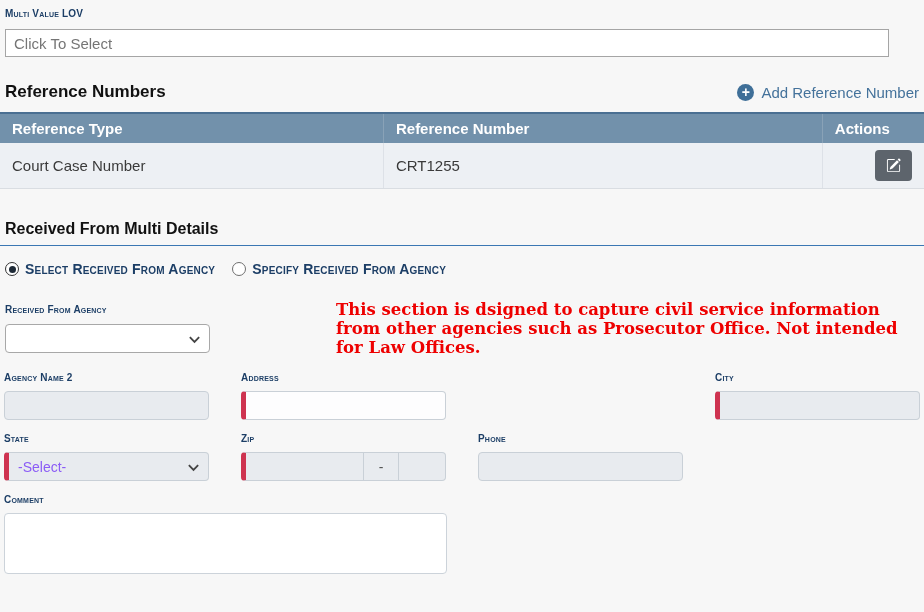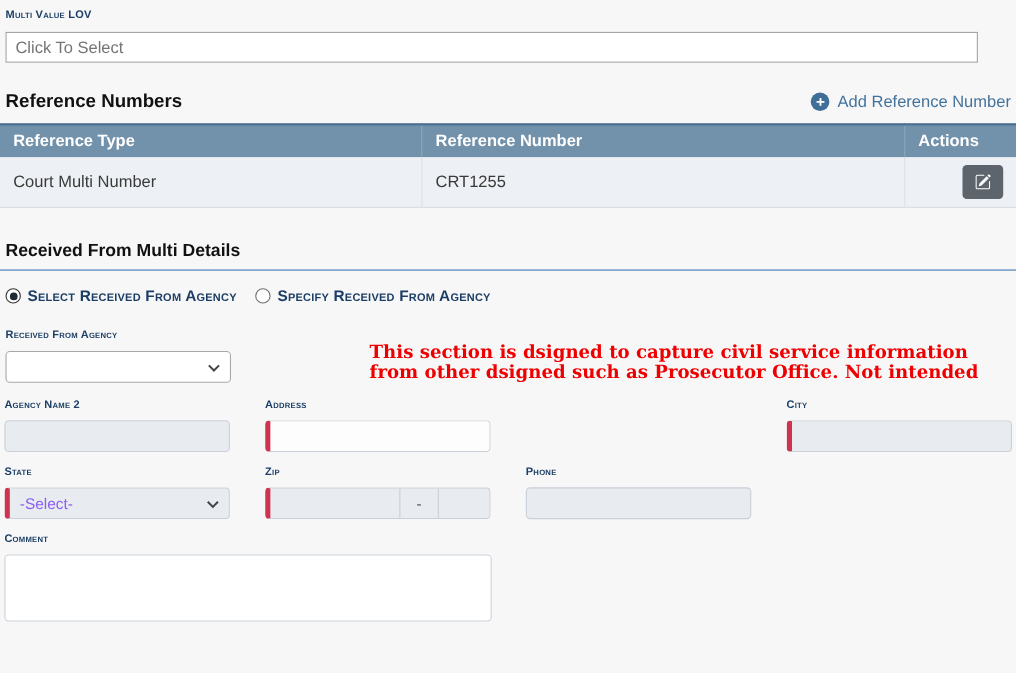--- a/index.html
+++ b/index.html
@@ -103,21 +103,21 @@
   
   .sel {
     position: relative; height: 29px; border: 1px solid #a8a8a8; border-radius: 4px;
     background: #fff; font-size: 14px; color: #8b5cf6;
     display: flex; align-items: center; padding: 0 26px 0 9px; cursor: pointer;
   }
   .sel .chev { position: absolute; right: 8px; top: 8px; }
   .chev svg { width: 13px; height: 13px; stroke: #444; stroke-width: 2; fill: none; }
 
   
-  .agency-row { display: flex; align-items: flex-end; margin: 22px 5px 0 5px; }
+  .agency-row { display: flex; align-items: center; margin: 22px 5px 0 5px; }
   .agency-col { width: 331px; flex: 0 0 auto; }
   .agency-col .sel { width: 205px; margin-top: 9px; }
   .red-note {
     font-family: "DejaVu Serif", serif;
     font-weight: bold; color: #ee0000;
     font-size: 16.5px; line-height: 19px; padding-top: 1px;
   }
 
   
   .fgrid {
@@ -180,21 +180,21 @@
   <table class="ref-table">
     <thead>
       <tr>
         <th>Reference Type</th>
         <th>Reference Number</th>
         <th>Actions</th>
       </tr>
     </thead>
     <tbody>
       <tr>
-        <td>Court Multi Number</td>
+        <td>Court Case Number</td>
         <td>CRT1255</td>
         <td>
           <button class="edit-btn">
             <span style="display:flex">
               <svg viewBox="0 0 16 16" width="15" height="15" fill="#fff">
                 <path d="M15.502 1.94a.5.5 0 0 1 0 .706L14.459 3.69l-2-2L13.502.646a.5.5 0 0 1 .707 0l1.293 1.293zm-1.75 2.456-2-2L4.939 9.21a.5.5 0 0 0-.121.196l-.805 2.414a.25.25 0 0 0 .316.316l2.414-.805a.5.5 0 0 0 .196-.12l6.813-6.814z"></path>
                 <path d="M1 13.5A1.5 1.5 0 0 0 2.5 15h11a1.5 1.5 0 0 0 1.5-1.5v-6a.5.5 0 0 0-1 0v6a.5.5 0 0 1-.5.5h-11a.5.5 0 0 1-.5-.5v-11a.5.5 0 0 1 .5-.5H9a.5.5 0 0 0 0-1H2.5A1.5 1.5 0 0 0 1 2.5v11z"></path>
               </svg>
             </span>
           </button>
@@ -224,21 +224,22 @@
         <span></span>
         <span class="chev">
           <svg viewBox="0 0 14 14">
               <path d="M2 4.5 L7 9.5 L12 4.5"></path>
             </svg>
         </span>
       </div>
     </div>
     <div class="red-note">
       <div>This section is dsigned to capture civil service information</div>
-      <div>from other dsigned such as Prosecutor Office. Not intended</div>
+      <div>from other agencies such as Prosecutor Office. Not intended</div>
+      <div>for Law Offices.</div>
     </div>
   </div>
 
   <div class="fgrid">
 
     <div class="fcell">
       <span class="flabel">Agency Name 2</span>
       <input class="tb" type="text" value="" style="">
     </div>
 

